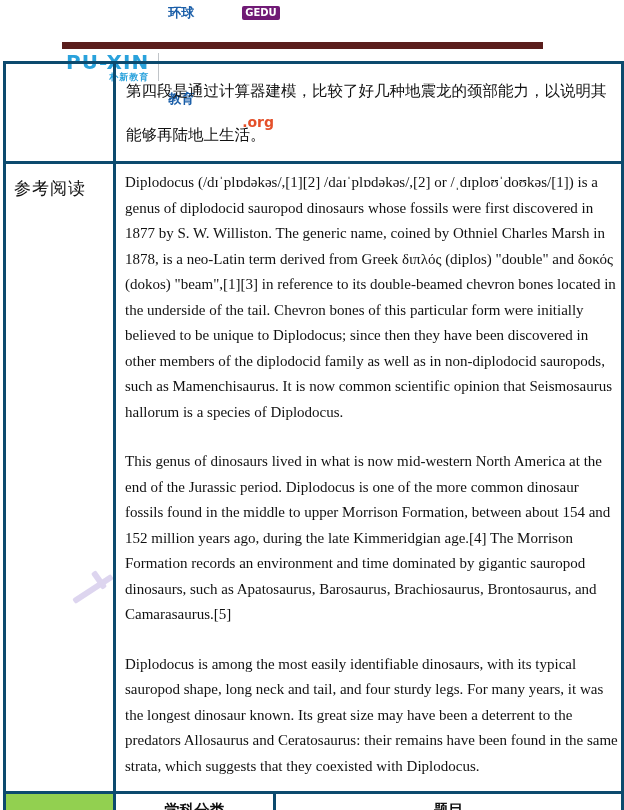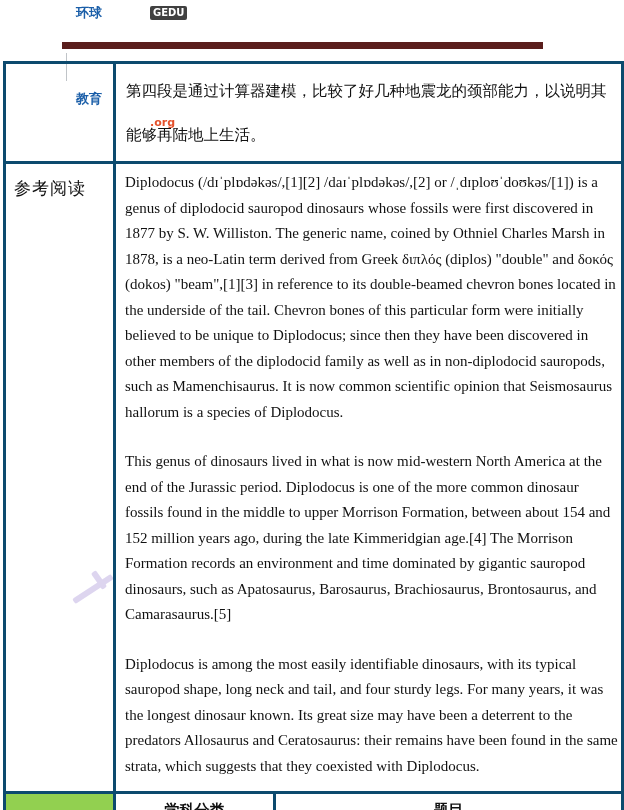--- a/index.html
+++ b/index.html
@@ -21,24 +21,24 @@
     color:#2aa2dc; text-align:right; line-height:11px; letter-spacing:1px;
   }
   .logo-divider { width:1px; height:28px; background:#c0c4c8; }
   .gedu-block { display:grid; grid-template-columns:auto auto; column-gap:2px; row-gap:0; align-items:center;gap:48px; }
   .gedu-cn {
     font-family:"DejaVu Sans", sans-serif; font-weight:800; font-size:13px;
     color:#1a5ea8; line-height:15px;
   }
   .gedu-badge {
     font-family:"DejaVu Sans", sans-serif; font-weight:800; font-size:10px;
-    background:#404040; color:#fff; padding:1px 3px; border-radius:2px; line-height:12px;
+    background:#701a75; color:#fff; padding:1px 3px; border-radius:2px; line-height:12px;
   }
   .gedu-org {
-    font-family:"DejaVu Sans", sans-serif; font-weight:800; font-size:11px;
+    font-family:"DejaVu Sans", sans-serif; font-weight:800; font-size:14px;
     color:#e4502a; line-height:13px;margin-top:48px;
   }
   .header-rule { position:absolute; left:62px; top:42px; width:481px; height:7px; background:#5a1e1c; }
 
   
   .wm { position:absolute; left:70px; top:570px; width:48px; height:38px; opacity:.6; pointer-events:none; }
   .wm .s1 { position:absolute; left:0px; top:16px; width:46px; height:6px; background:#c7bae6; transform:rotate(-33deg); border-radius:2px; }
   .wm .s2 { position:absolute; left:26px; top:0px; width:6px; height:20px; background:#c7bae6; transform:rotate(-35deg); border-radius:2px; }
 
   
@@ -67,20 +67,24 @@
     padding:5px 8px; line-height:37px;
   }
   td.cell-hdr { text-align:center; font-weight:bold; font-size:15px; padding-top:7px; vertical-align:middle; }
 </style>
 </head>
 <body>
 
 <div class="page">
 
   <div class="logo-row">
+    <div class="puxin-block">
+      <div class="puxin-word">PU-XIN</div>
+      <div class="puxin-sub">朴新教育</div>
+    </div>
     <div class="logo-divider"></div>
     <div class="gedu-block">
       <div class="gedu-cn">环球</div>
       <div class="gedu-badge">GEDU</div>
       <div class="gedu-cn">教育</div>
       <div class="gedu-org">.org</div>
     </div>
   </div>
   <div class="header-rule"></div>
 

